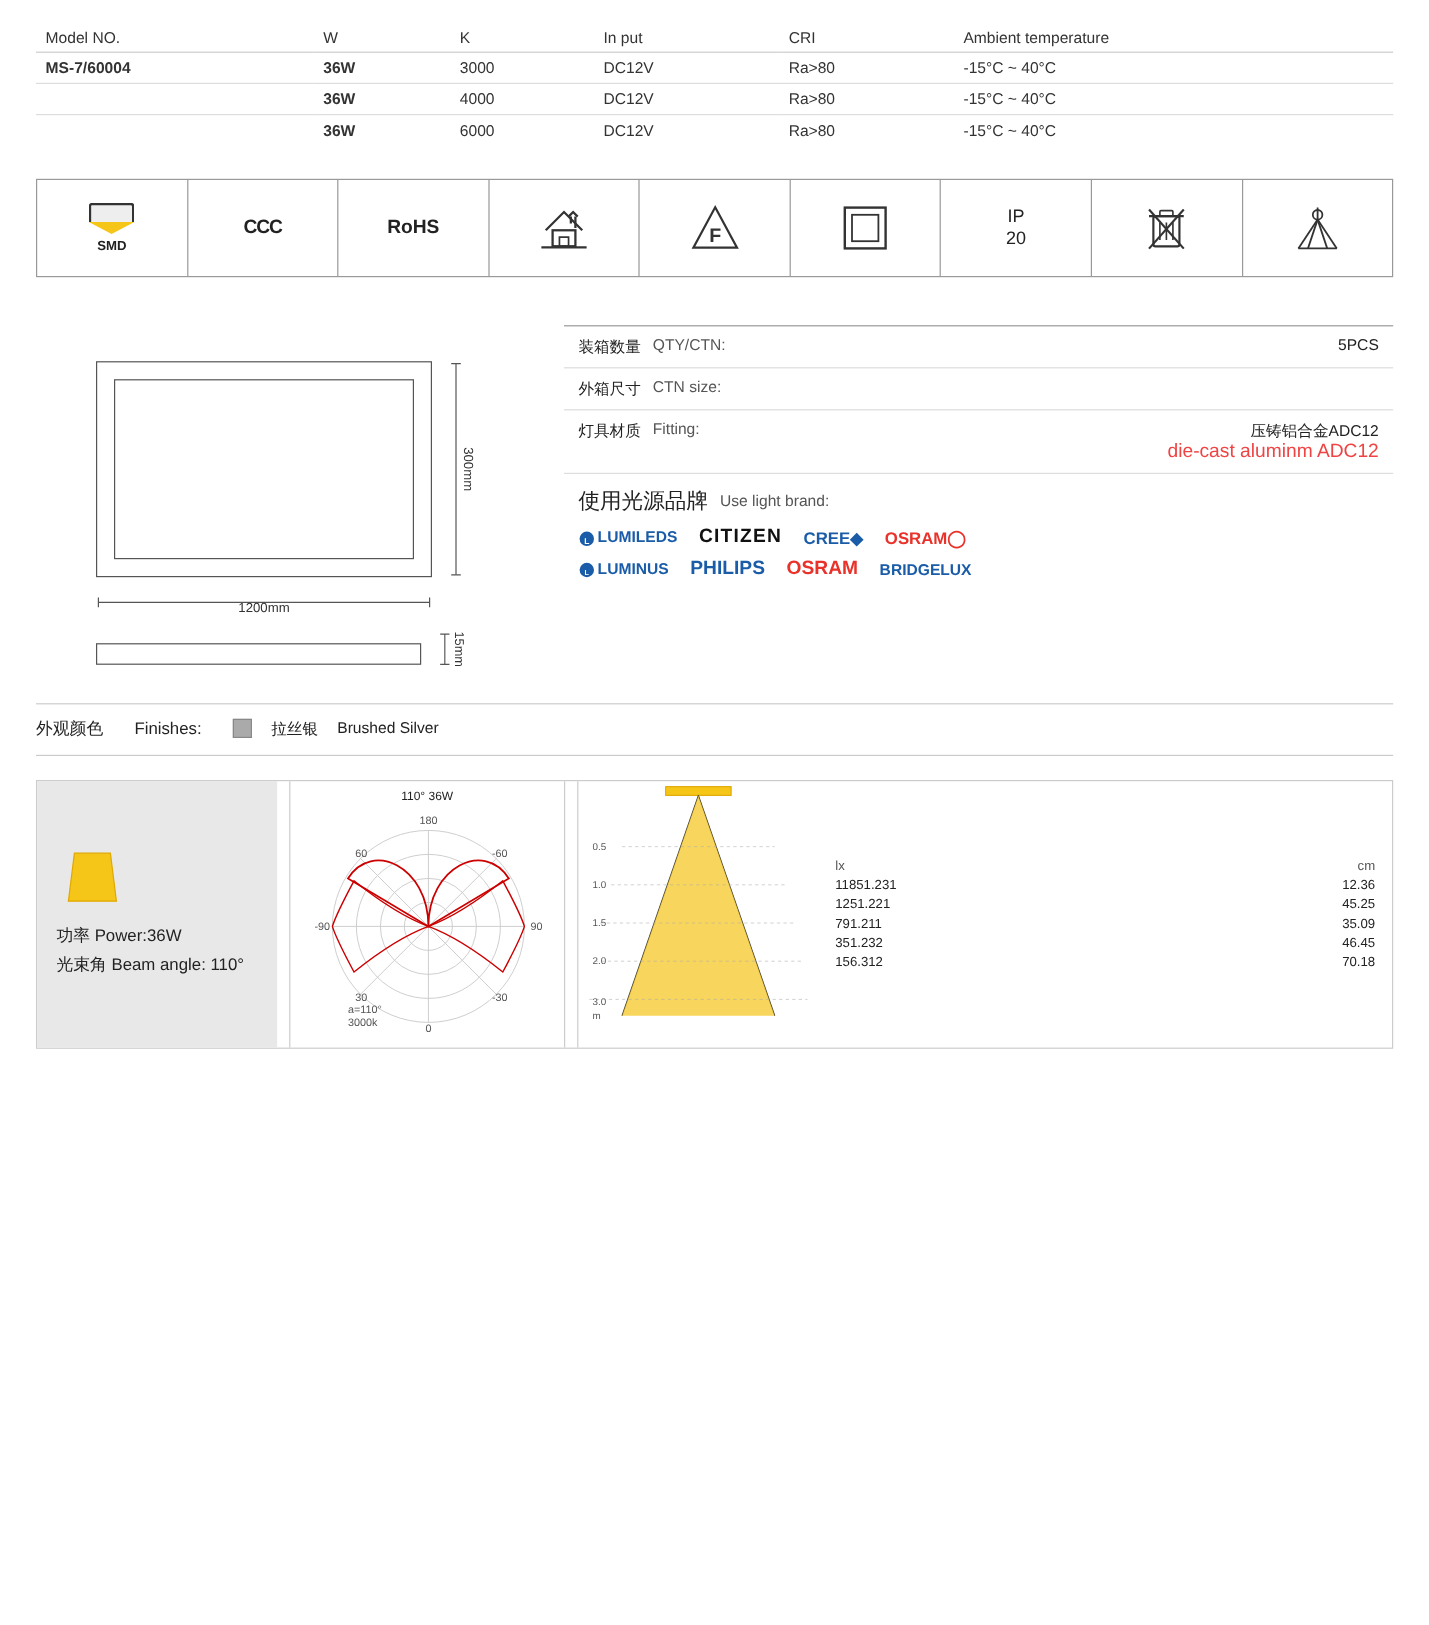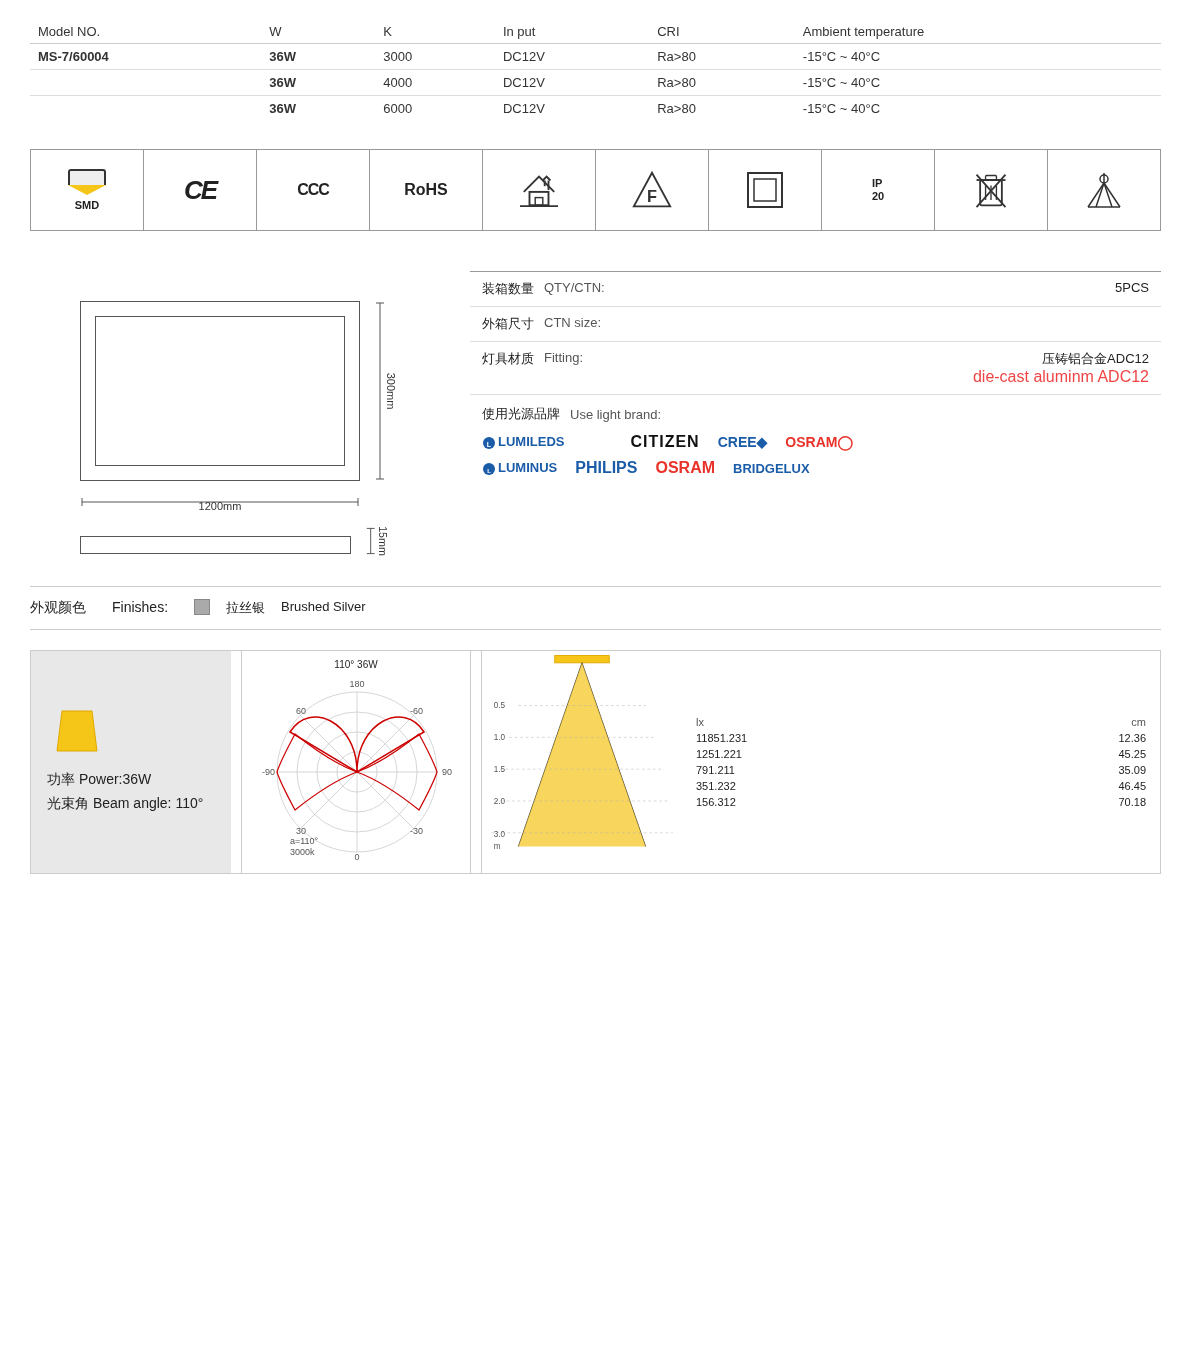--- a/index.html
+++ b/index.html
@@ -100,21 +100,21 @@
       color: #222;
     }
 
     
     .house-svg { width:38px; height:38px; }
 
     
     .f-triangle { width:40px; height:40px; }
 
     
-    .ip-text { font-size:11px; font-weight:bold; line-height:1.2; }
+    .ip-text { font-size:15px; font-weight:normal; line-height:1.2; text-align:center; }
 
     
     .waste-svg { width:38px; height:38px; }
 
     
     .middle-section {
       display: flex;
       margin-bottom: 30px;
       gap: 20px;
     }
@@ -171,21 +171,20 @@
     .brand-lumileds {
       font-size: 13px;
       font-weight: bold;
       color: #1a5ca8;
     }
     .brand-citizen {
       font-size: 16px;
       font-weight: bold;
       color: #111;
       letter-spacing: 1px;
-      margin-left: 48px;
     }
     .brand-cree {
       font-size: 14px;
       font-weight: bold;
       color: #1a5ca8;
     }
     .brand-osram {
       font-size: 14px;
       font-weight: bold;
       color: #e8322a;
@@ -320,23 +319,20 @@
 <div class="cert-row">
 
   <div class="cert-cell">
     <div class="smd-bowl">
       <div class="smd-top"></div>
       <div class="smd-bottom"></div>
     </div>
     <div class="cert-label">SMD</div>
   </div>
 
-  <div class="cert-cell">
-    <div class="ce-text">CE</div>
-  </div>
 
   <div class="cert-cell">
     <div class="ccc-text">CCC</div>
   </div>
 
   <div class="cert-cell">
     <div class="rohs-text">RoHS</div>
   </div>
 
   <div class="cert-cell">
@@ -456,21 +452,21 @@
       <div style="display:flex; align-items:flex-start; width:100%;">
         <span class="info-label-cn">灯具材质</span>
         <span class="info-label-en">Fitting:</span>
         <span class="info-value" style="margin-left:auto;">压铸铝合金ADC12</span>
       </div>
       <div style="text-align:right; width:100%; font-size:16px; color:#ef4444; padding-right:0;">die-cast aluminm ADC12</div>
     </div>
 
     <div class="brands-section">
       <div style="display:flex; align-items:center; gap:10px; margin-bottom:10px;">
-        <span style="font-size:13px;">使用光源品牌</span>
+        <span style="font-size:18px;">使用光源品牌</span>
         <span style="font-size:13px; color:#555;">Use light brand:</span>
       </div>
 
       <div class="brands-row">
         <span class="brand-lumileds">
           <svg width="14" height="14" viewBox="0 0 14 14" style="vertical-align:middle; margin-right:2px;">
             <circle cx="7" cy="7" r="6" fill="#1a5ca8"></circle>
             <text x="7" y="11" font-size="7" text-anchor="middle" fill="white" font-weight="bold">L</text>
           </svg>LUMILEDS
         </span>

